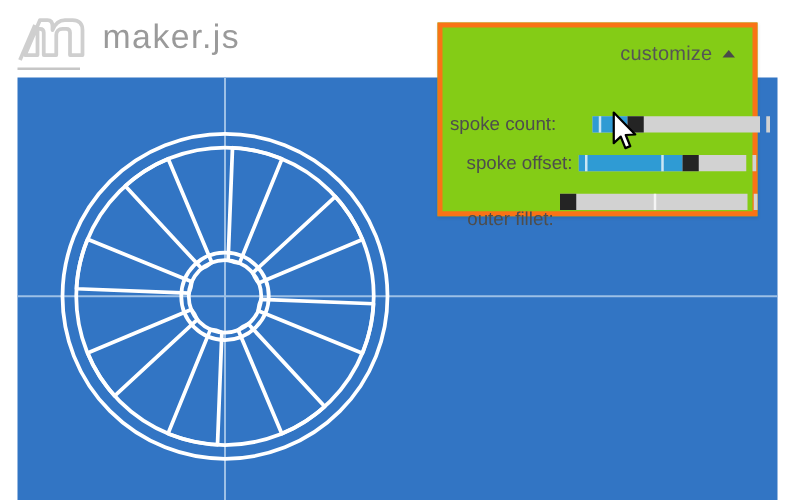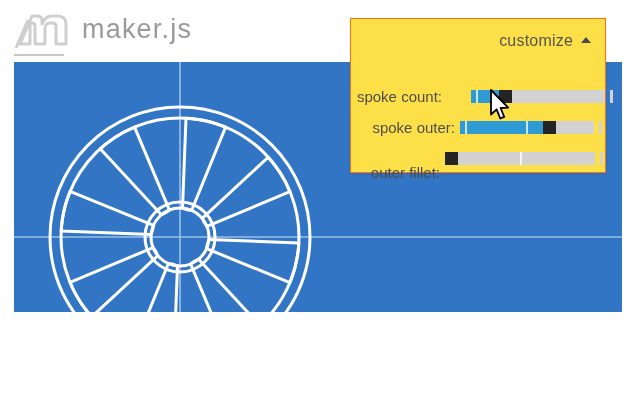--- a/index.html
+++ b/index.html
@@ -11,21 +11,21 @@
     height: 400px;
     background: #ffffff;
     font-family: "Liberation Sans", sans-serif;
     overflow: hidden;
     position: relative;
   }
 
   #app {
     position: absolute;
     left: 0; top: 0;
-    width: 640px; height: 312px;
+    width: 640px; height: 400px;
     overflow: hidden;
   }
 
   
   .header {
     position: absolute;
     left: 0; top: 0;
     width: 640px;
     height: 56px;
   }
@@ -77,22 +77,22 @@
     display: block;
   }
 
   
   .panel {
     position: absolute;
     left: 350px;
     top: 18px;
     width: 256px;
     height: 155px;
-    background: #fde047;
-    border: 1px solid #f97316;
+    background: #84cc16;
+    border: 4px solid #f97316;
     box-sizing: border-box;
     box-shadow: 0 1px 3px rgba(0,0,0,0.10);
   }
   .panel-header {
     position: relative;
     height: 44px;
     box-sizing: border-box;
     padding-right: 14px;
     display: flex;
     align-items: center;
@@ -269,21 +269,21 @@
         <span class="slider-label">spoke count:</span>
         <div class="slider">
           <div class="slider-fill" style="width:28px;"></div>
           <div class="slider-tick" style="left:5px;"></div>
           <div class="slider-thumb" style="left:28px;"></div>
           <div class="slider-endcap"></div>
         </div>
       </div>
 
       <div class="slider-row r1">
-        <span class="slider-label">spoke outer:</span>
+        <span class="slider-label">spoke offset:</span>
         <div class="slider">
           <div class="slider-fill" style="width:83px;"></div>
           <div class="slider-tick" style="left:5px;"></div>
           <div class="slider-tick" style="left:66px;"></div>
           <div class="slider-thumb" style="left:83px;"></div>
           <div class="slider-endcap"></div>
         </div>
       </div>
 
       <div class="slider-row r2">

